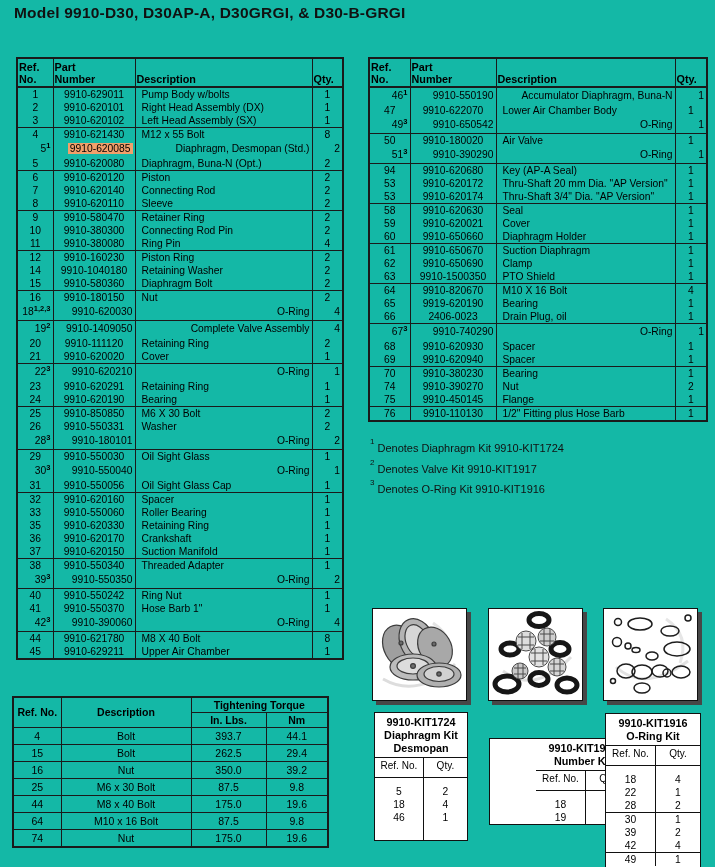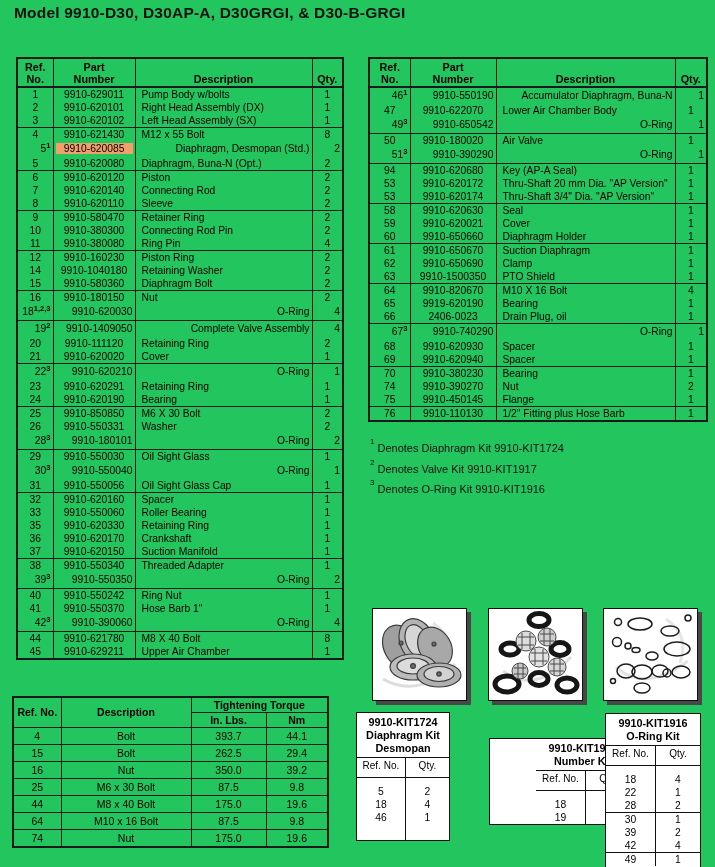--- a/index.html
+++ b/index.html
@@ -1,46 +1,46 @@
 <!DOCTYPE html>
 <html><head>
 <meta charset="utf-8">
 <style>
   html,body{margin:0;padding:0;background:#888;}
   .page{
-    position:relative;width:715px;height:867px;background:#22c55e;
+    position:relative;width:715px;height:867px;background:#14b8a6;
     overflow:hidden;font-family:"Liberation Sans",sans-serif;color:#000;
     margin:0 auto;
   }
   .title{
     position:absolute;left:14px;top:4px;margin:0;
     font-size:15.5px;font-weight:bold;letter-spacing:.2px;color:#111;
   }
 
   
   table{border-collapse:collapse;table-layout:fixed;}
   .parts-table{position:absolute;top:57px;border:2px solid #1a1a1a;font-size:10.3px;}
   .parts-table.left{left:16px;width:326px;}
   .parts-table.right{left:368px;width:338px;}
   .parts-table th{
     font-size:10.8px;font-weight:bold;line-height:12px;padding:2px 1px 1px;
-    border-bottom:2px solid #1a1a1a;vertical-align:bottom;text-align:center;
+    border-bottom:2px solid #1a1a1a;vertical-align:bottom;text-align:left;
   }
   .parts-table th,.parts-table td{border-left:1.5px solid #1a1a1a;}
   .parts-table th:first-child,.parts-table td:first-child{border-left:none;}
   .parts-table td{
     line-height:12px;height:13px;padding:0 2px;vertical-align:middle;
     white-space:nowrap;overflow:hidden;
   }
   .parts-table tr.tall td{height:16px;text-align:right;}
   .parts-table tr.group-end td{border-bottom:1.5px solid #1a1a1a;}
   .parts-table td.c-ref,.parts-table td.c-part,.parts-table td.c-qty{text-align:center;}
   .parts-table td.c-desc{text-align:left;padding-left:6px;}
   .parts-table sup{font-size:7.5px;font-weight:bold;vertical-align:baseline;position:relative;top:-4px;}
-  span.hl{padding:0 8px;}
+  span.hl{padding:0 2px;}
 
   
   .footnotes{position:absolute;left:370px;top:436px;font-size:11px;font-weight:normal;color:#111;}
   .footnotes .note{line-height:17px;white-space:nowrap;}
   .footnotes sup{font-size:8px;position:relative;top:-3px;margin-right:3px;}
 
   
   .torque-table{position:absolute;left:12px;top:696px;width:315px;border:2px solid #1a1a1a;font-size:10.5px;}
   .torque-table th,.torque-table td{border:1.5px solid #1a1a1a;text-align:center;padding:0 2px;}
   .torque-table th{font-weight:bold;line-height:13px;height:14px;}
@@ -49,21 +49,21 @@
   
   .kit-img{
     position:absolute;top:608px;width:93px;height:91px;background:#fff;
     border:1.6px solid #111;box-shadow:4px 4px 0 #474747;
   }
   .kit-img svg{display:block;width:100%;height:100%;}
   #kit-img-0{left:372px;} #kit-img-1{left:488px;} #kit-img-2{left:603px;}
 
   
   .kit-table{position:absolute;border:1.6px solid #111;background:#fff;font-size:10.3px;}
-  #kit-table-0{left:356px;top:712px;width:92px;}
+  #kit-table-0{left:374px;top:712px;width:92px;}
   #kit-table-1{left:489px;top:738px;width:94px;padding-left:46px;}
   #kit-table-2{left:605px;top:713px;width:94px;height:300px;}
   .kit-title{
     text-align:center;font-weight:bold;font-size:10.8px;line-height:13px;
     padding:3px 0 2px;border-bottom:1.6px solid #111;
   }
   .kit-grid{width:100%;border-collapse:collapse;table-layout:fixed;}
   .kit-grid th{
     font-weight:normal;font-size:10px;text-align:center;padding:2px 0 6px;
     border-bottom:1.6px solid #111;

